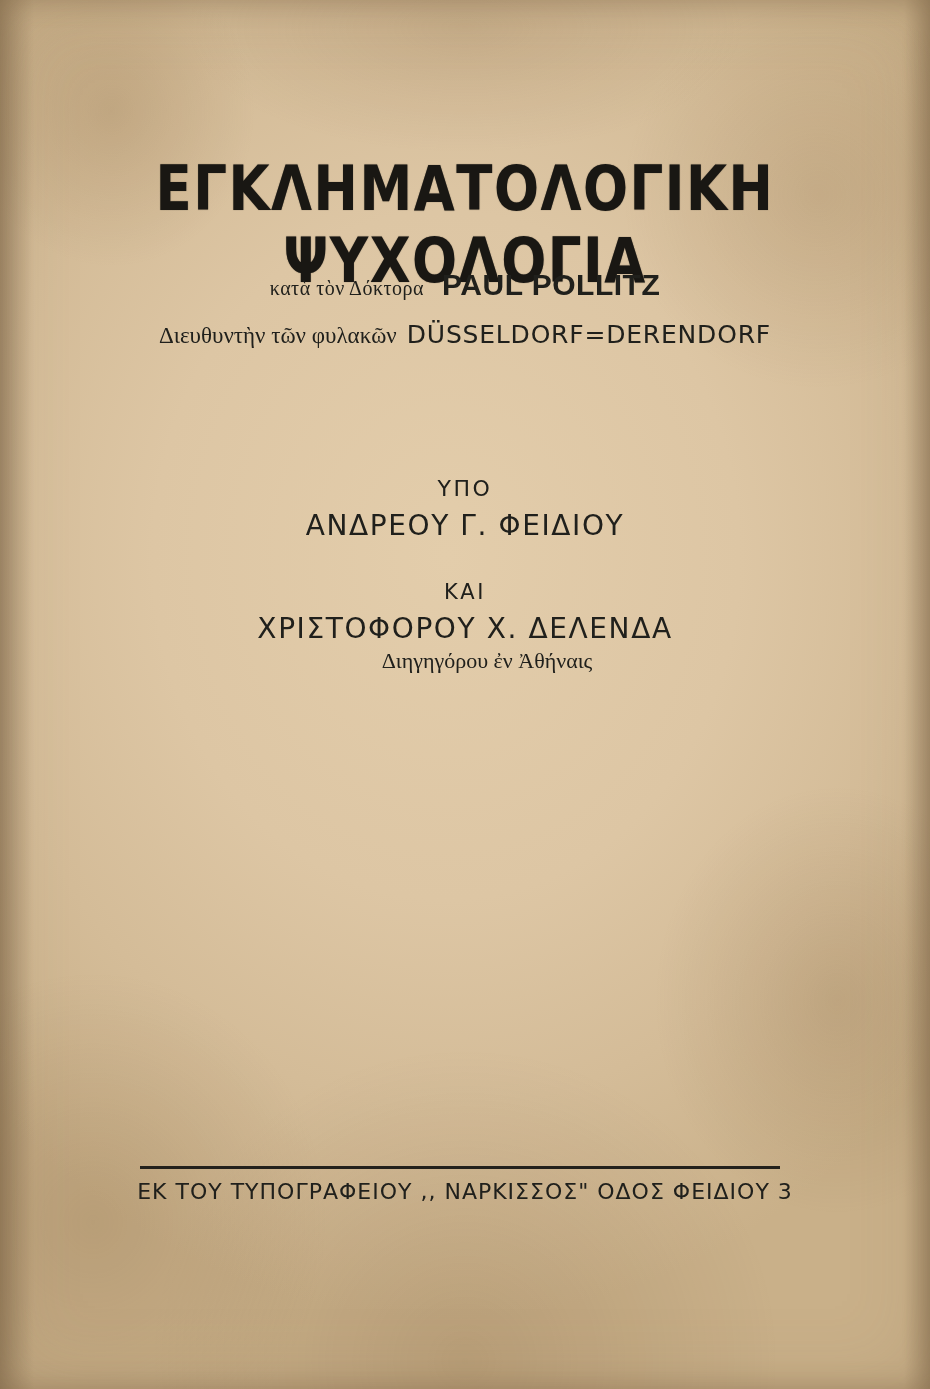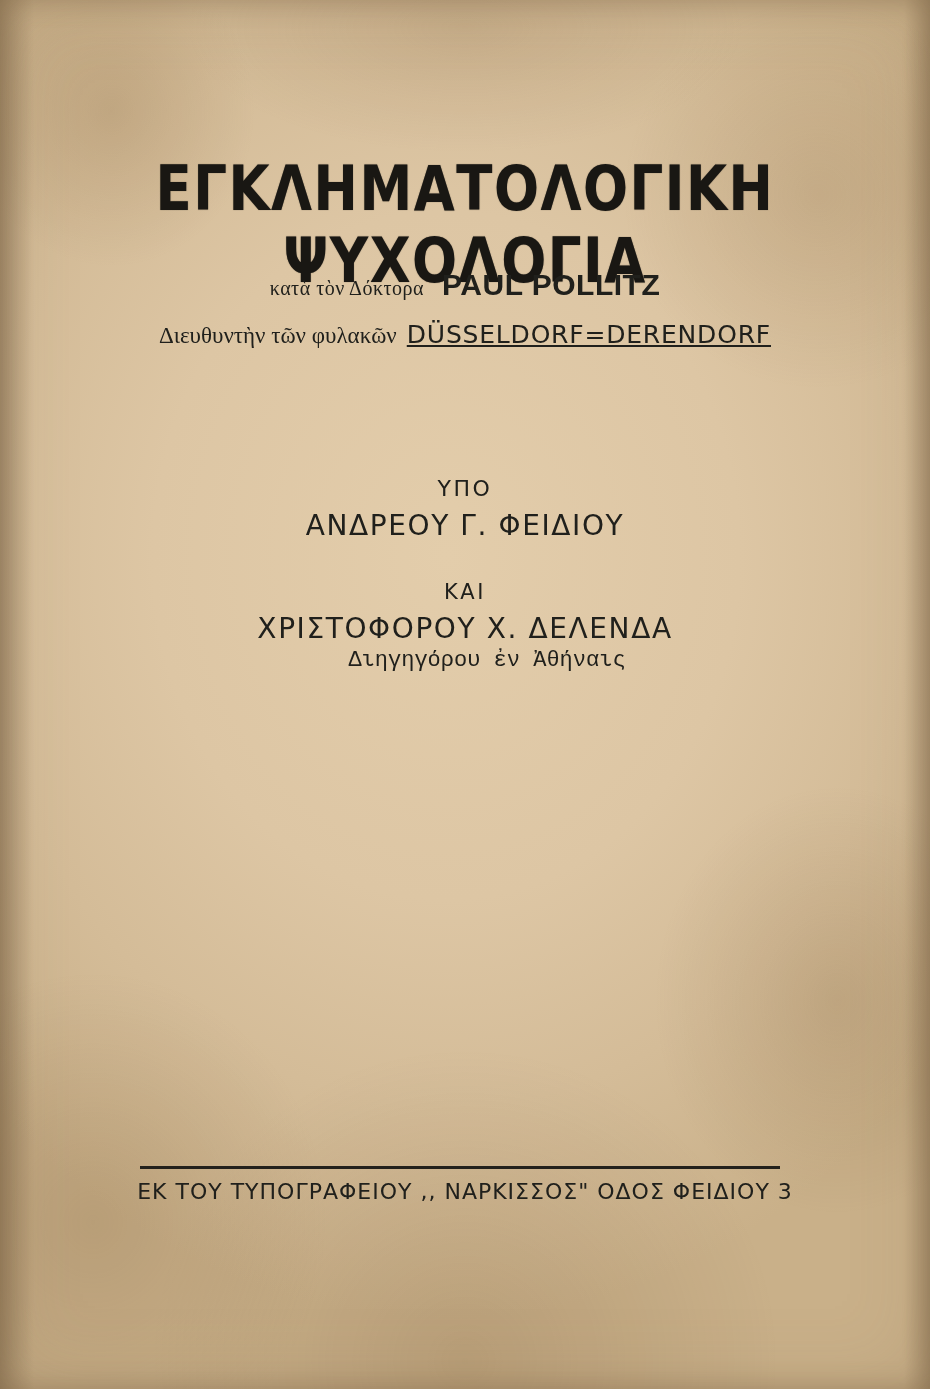--- a/index.html
+++ b/index.html
@@ -105,21 +105,20 @@
   }
   #affiliation .lead {
     font-family: "Liberation Serif", serif;
     font-size: 23px;
   }
   #affiliation .city {
     font-family: "DejaVu Sans", sans-serif;
     font-size: 25px;
     letter-spacing: .8px;
     margin-left: 10px;
-    text-decoration: underline;
   }
 
   #by {
     top: 476px;
     font-family: "DejaVu Sans", sans-serif;
     font-size: 22px;
     letter-spacing: 2.5px;
   }
 
   #translator1 {
@@ -142,21 +141,21 @@
   }
   #translator2 {
     top: 612px;
     font-family: "DejaVu Sans", sans-serif;
     font-size: 28px;
     font-weight: 500;
     letter-spacing: 1.6px;
   }
   #translator2-sub {
     top: 648px;
-    font-family: Liberation Mono, monospace;
+    font-family: Liberation Serif, serif;
     font-size: 22px;
     padding-left: 44px;
   }
 
   #rule {
     position: absolute;
     top: 1166px;
     left: 140px;
     width: 640px;
     height: 3px;

